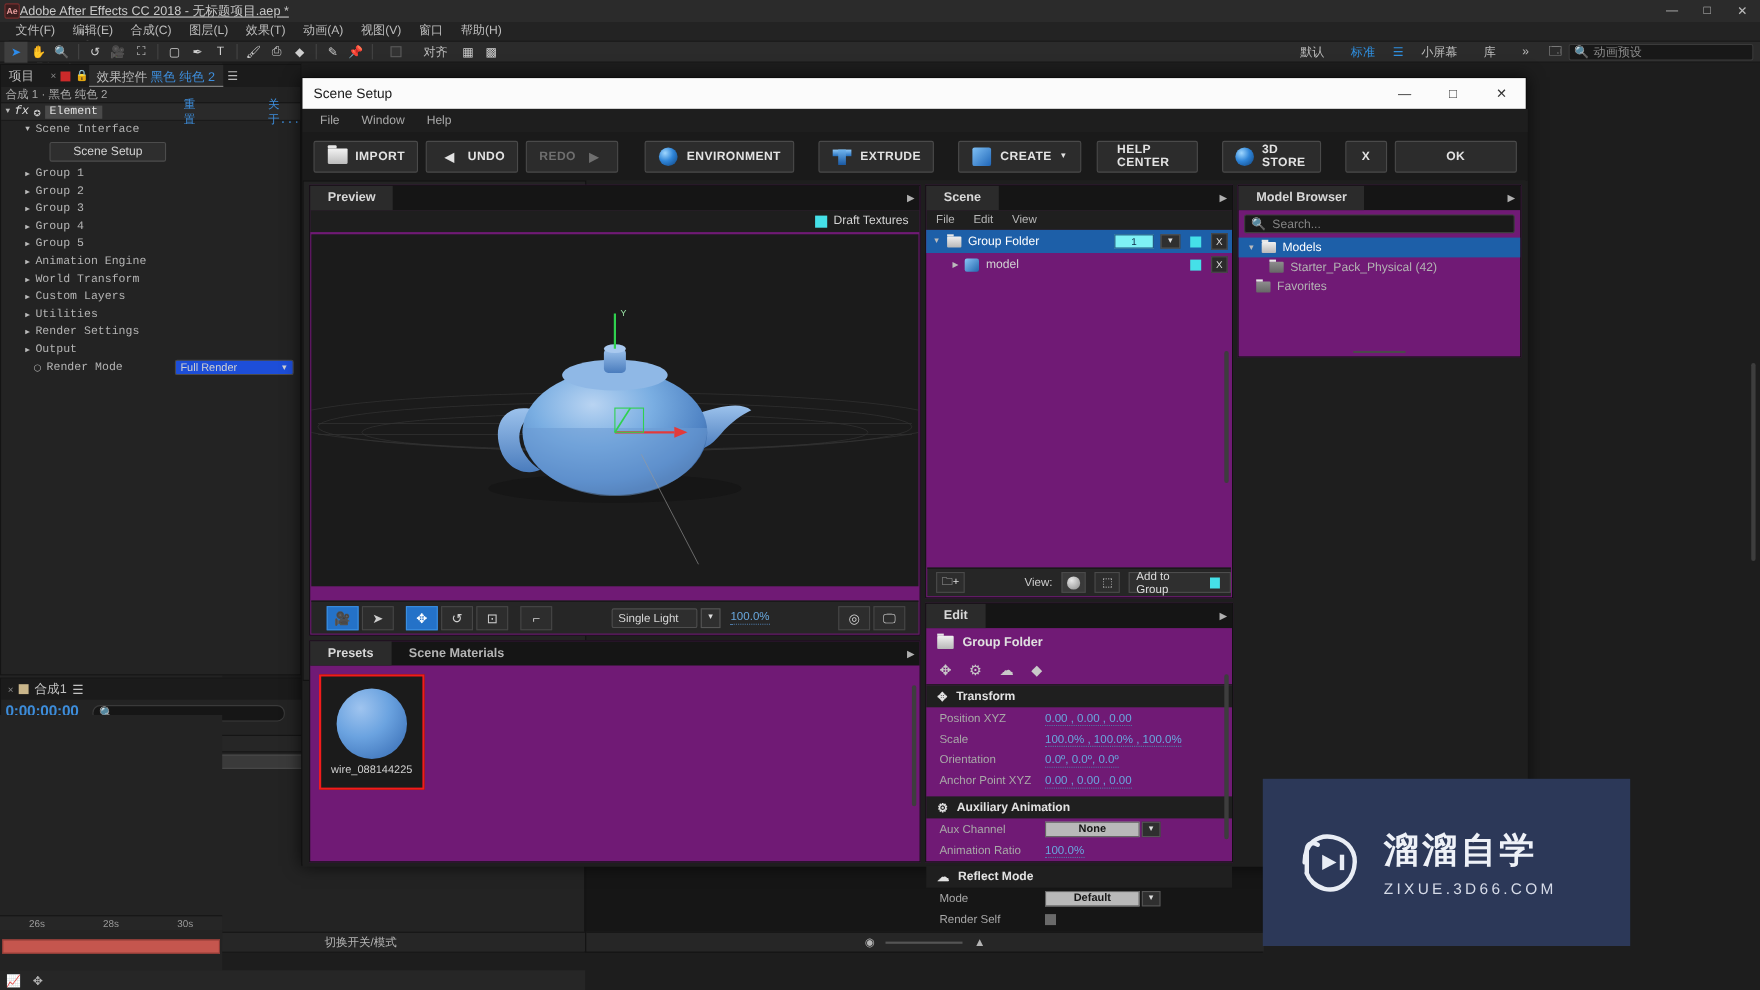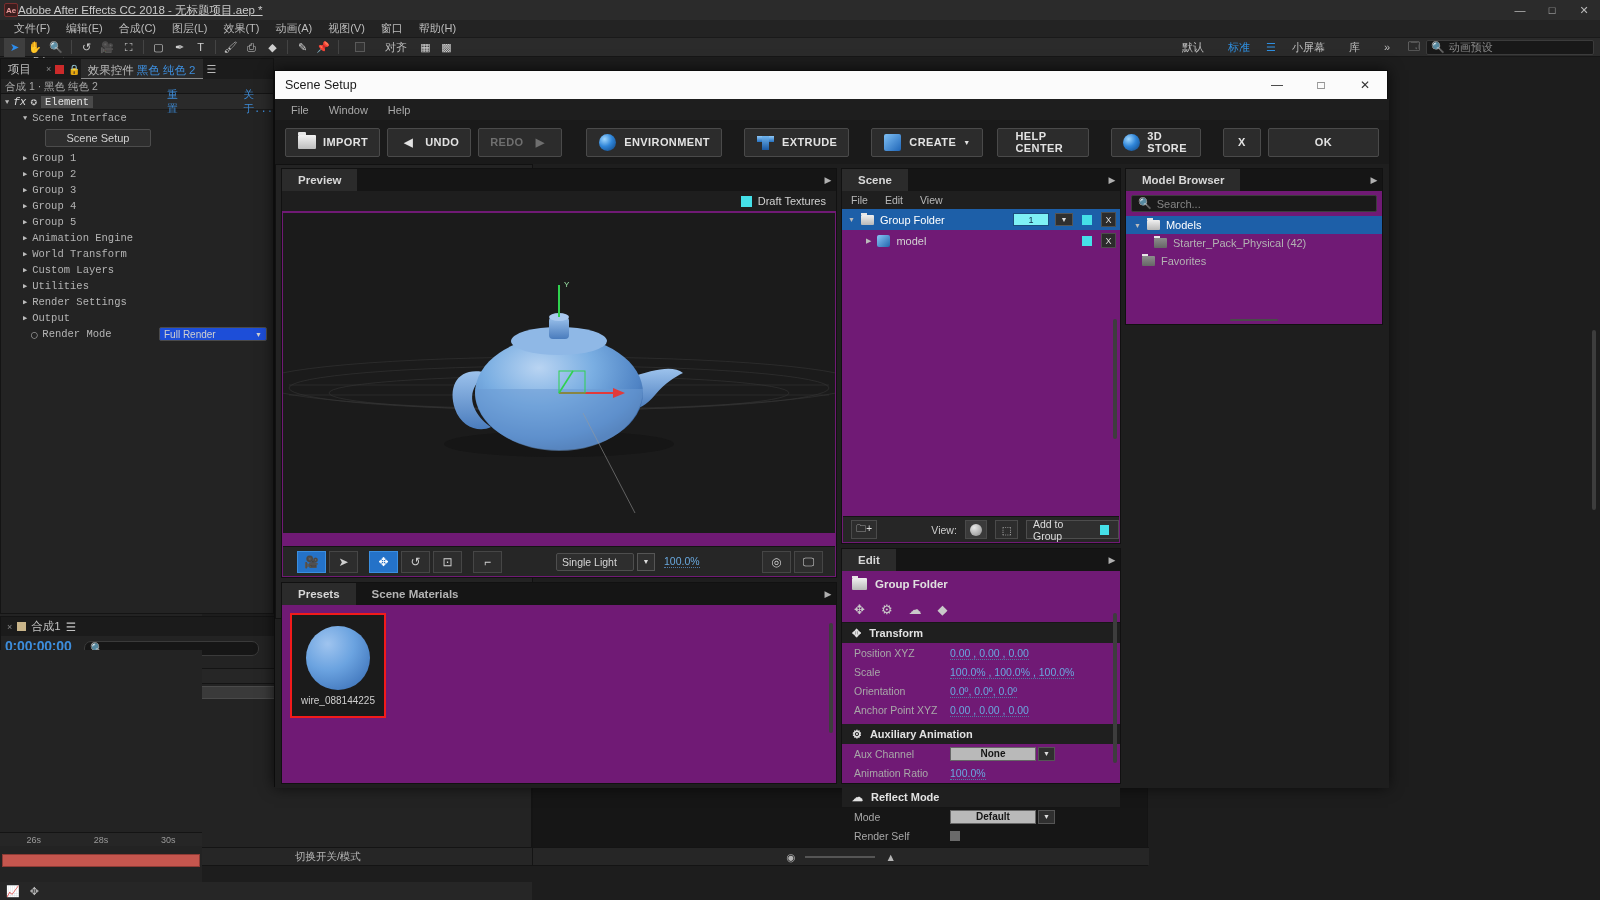--- a/index.html
+++ b/index.html
@@ -978,14 +978,28 @@
           <span class="folder-sm" style="background:linear-gradient(#8d8d8d,#666)"></span>
           <span style="color:#b3b3b3">Favorites</span>
         </div>
         <div id="mb-resize"></div>
       </div>
       <div id="mb-lower"></div>
 
     </div>
   </div>
 
+  <div id="wm">
+    <div id="wm-logo">
+      <svg width="66" height="66" viewBox="0 0 66 66">
+        <path d="M12,33 C12,16 24,7 38,10 C52,13 60,24 57,38 C54,52 42,60 30,57 C22,55 16,49 14,43" fill="none" stroke="#e9edf5" stroke-width="4" stroke-linecap="round"></path>
+        <path d="M14,43 L14,22 C14,17 18,14 22,16 L24,17" fill="none" stroke="#e9edf5" stroke-width="4" stroke-linecap="round"></path>
+        <polygon points="28,26 41,33 28,40" fill="#e9edf5"></polygon>
+        <rect x="44" y="26" width="4" height="14" fill="#e9edf5"></rect>
+      </svg>
+    </div>
+    <div>
+      <div id="wm-text-cn">溜溜自学</div>
+      <div id="wm-text-en">ZIXUE.3D66.COM</div>
+    </div>
+  </div>
 
 </div>
 
 </body></html>

